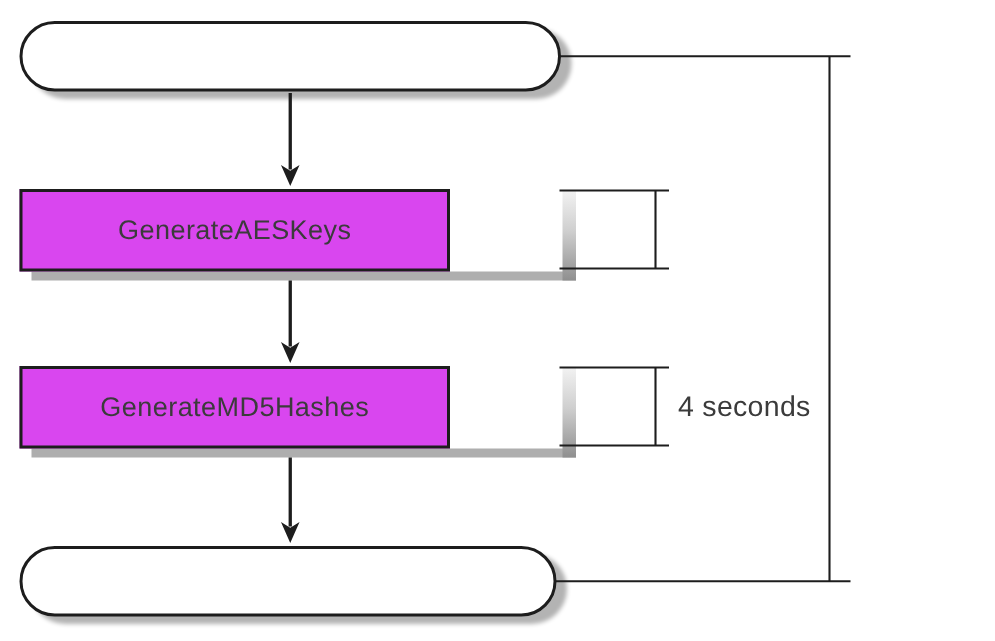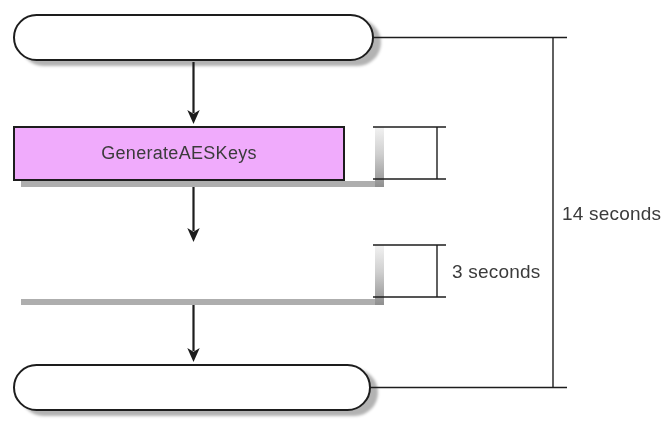--- a/index.html
+++ b/index.html
@@ -21,24 +21,24 @@
     background: #ffffff;
     border: 2px solid #1d1d1d;
     border-radius: 24px;
     box-shadow: 7px 5px 3px #b3b3b3;
   }
   .pill-start { left: 13px; top: 14px; width: 361px; height: 47px; }
   .pill-end   { left: 13px; top: 364px; width: 358px; height: 47px; }
   .task-box {
     position: absolute;
     left: 13px;
-    width: 332px;
+    width: 287px;
     height: 55px;
     box-sizing: border-box;
-    background: #f0abfc;
+    background: #d946ef;
     border: 2px solid #1d1d1d;
     display: flex;
     align-items: center;
     justify-content: center;
     font-size: 18px;
     letter-spacing: 0.3px;
     color: #3b3b3b;
   }
   .task-box-1 { top: 126px; }
   .task-box-2 { top: 244px; }
@@ -87,20 +87,23 @@
   <div class="pill pill-end"></div>
 
   <div class="box-shadow-bottom box-shadow-bottom-1"></div>
   <div class="box-shadow-right box-shadow-right-1"></div>
   <div class="box-shadow-bottom box-shadow-bottom-2"></div>
   <div class="box-shadow-right box-shadow-right-2"></div>
 
   <div class="task-box task-box-1">
     <span>GenerateAESKeys</span>
   </div>
+  <div class="task-box task-box-2">
+    <span>GenerateMD5Hashes</span>
+  </div>
 
   <svg class="svg-layer" viewBox="0 0 663 427" xmlns="http://www.w3.org/2000/svg">
 
     <g>
       <line x1="193.5" y1="62" x2="193.5" y2="113" stroke="#1d1d1d" stroke-width="2.2"></line>
       <path d="M193.5,124 L187.3,110 L193.5,113.8 L199.7,110 Z" fill="#1d1d1d"></path>
     </g>
 
     <g>
       <line x1="193.5" y1="187" x2="193.5" y2="231" stroke="#1d1d1d" stroke-width="2.2"></line>
@@ -124,16 +127,15 @@
       <line x1="437" y1="245" x2="437" y2="297" stroke="#1d1d1d" stroke-width="1.4"></line>
     </g>
 
     <g>
       <line x1="373" y1="37.5" x2="567" y2="37.5" stroke="#1d1d1d" stroke-width="1.4"></line>
       <line x1="370" y1="387.5" x2="567" y2="387.5" stroke="#1d1d1d" stroke-width="1.4"></line>
       <line x1="553" y1="37.5" x2="553" y2="387.5" stroke="#1d1d1d" stroke-width="1.4"></line>
     </g>
   </svg>
 
-  <div class="duration-label duration-2">3 seconds</div>
-  <div class="duration-label duration-total">14 seconds</div>
+  <div class="duration-label duration-2">4 seconds</div>
 
 </div>
 
 </body></html>

